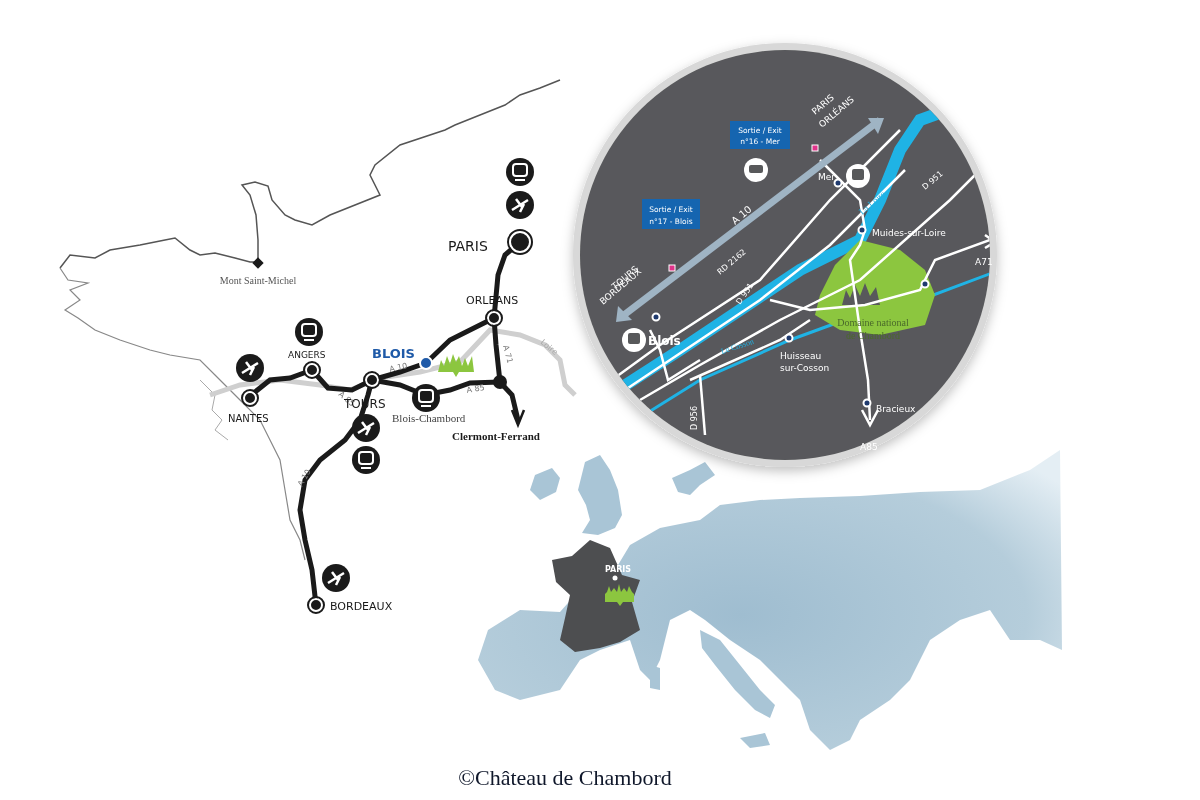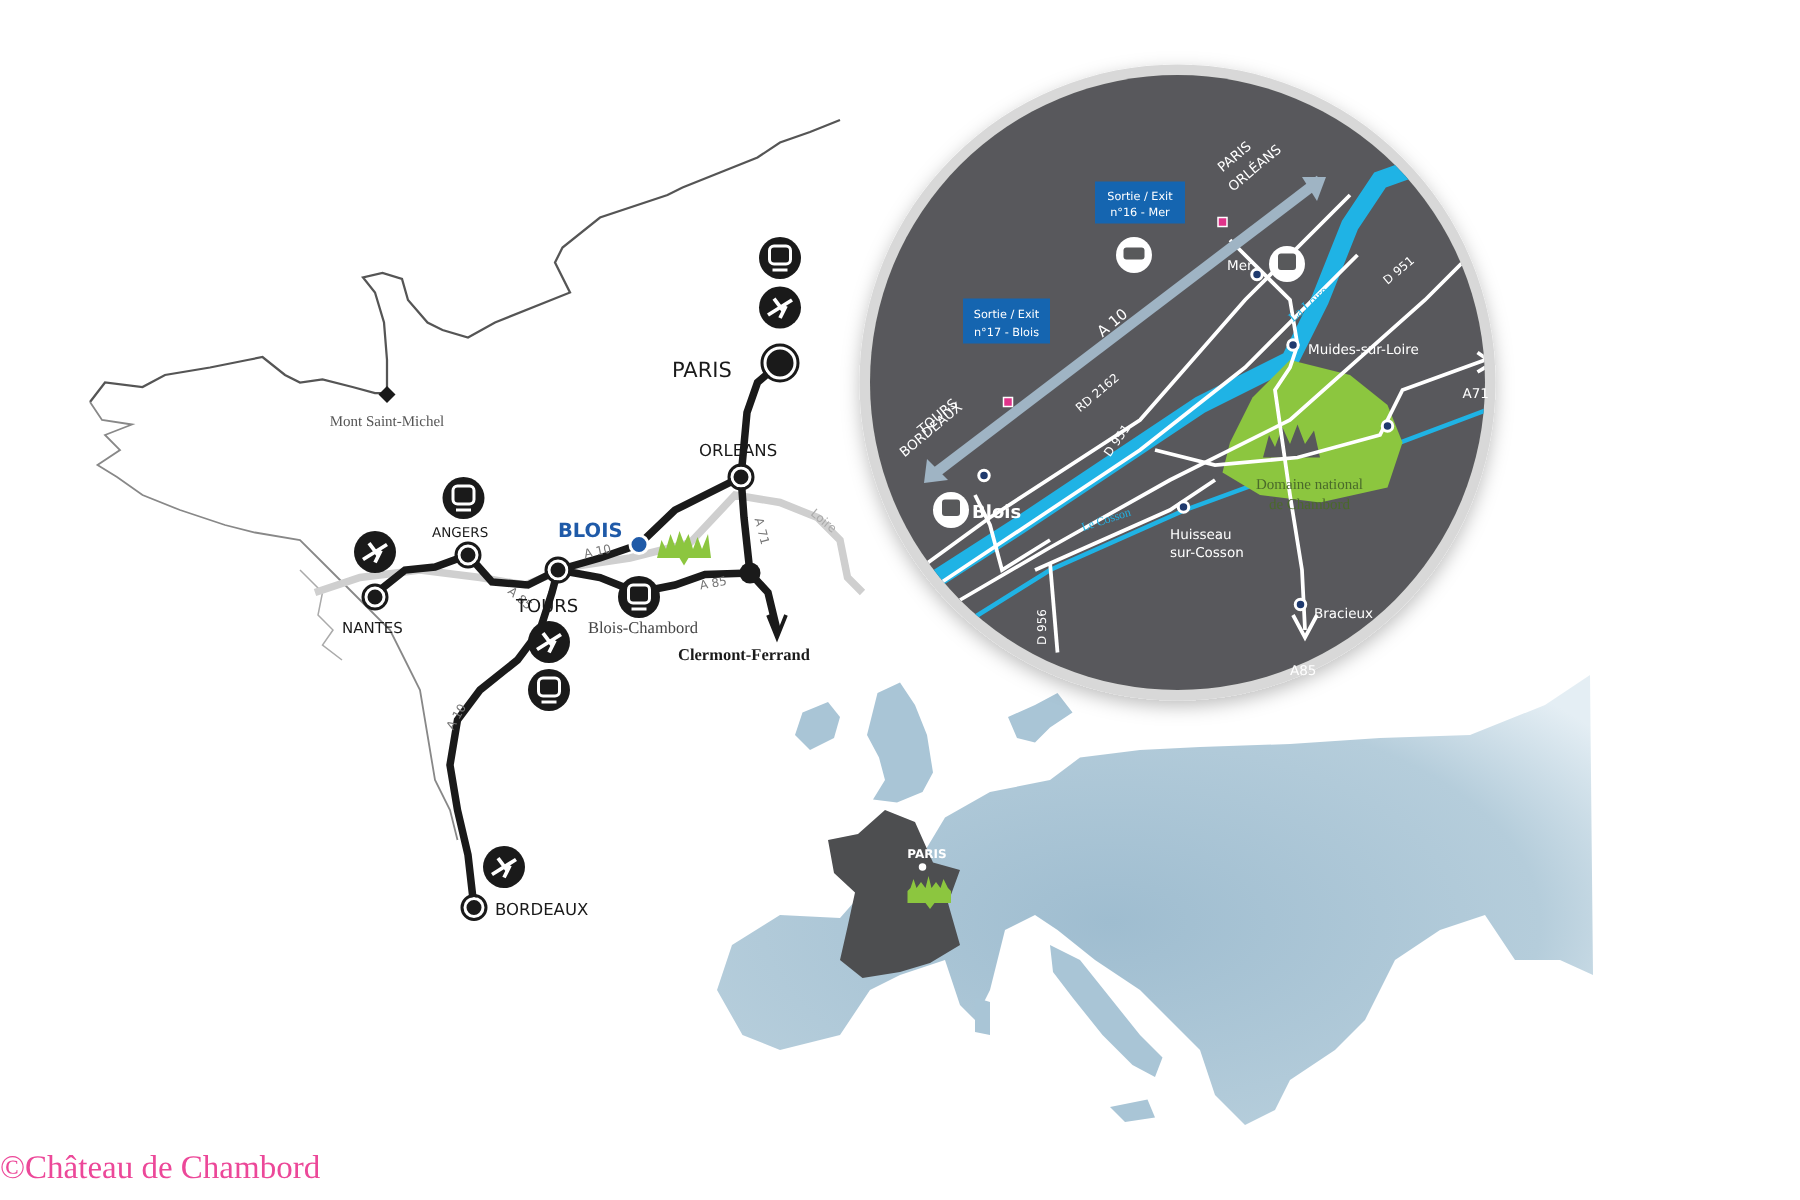--- a/index.html
+++ b/index.html
@@ -1,20 +1,20 @@
 <!DOCTYPE html>
 <html><head>
 <meta charset="utf-8">
 <style>
   html, body { margin:0; padding:0; }
   body { width:1200px; height:800px; background:#ffffff; position:relative; overflow:hidden; font-family:"Liberation Sans", sans-serif; }
   .map-svg { position:absolute; left:0; top:0; width:1200px; height:800px; }
   .lbl-sans { font-family:"DejaVu Sans", sans-serif; }
   .lbl-serif { font-family:"Liberation Serif", serif; }
-  .credit { position:absolute; left:0; width:1130px; top:765px; text-align:left; font-family:"Liberation Serif", serif; font-size:22px; color:#ec4899; }
+  .credit { position:absolute; left:0; width:1130px; top:765px; text-align:center; font-family:"Liberation Serif", serif; font-size:22px; color:#0f172a; }
 </style>
 </head>
 <body>
 
 <svg class="map-svg" viewBox="0 0 1200 800" xmlns="http://www.w3.org/2000/svg">
   <defs>
     <radialGradient id="euroFade" cx="0.45" cy="0.55" r="0.7">
       <stop offset="0" stop-color="#9fbdd0"></stop>
       <stop offset="0.7" stop-color="#b5cddb"></stop>
       <stop offset="1" stop-color="#e4eef4"></stop>

